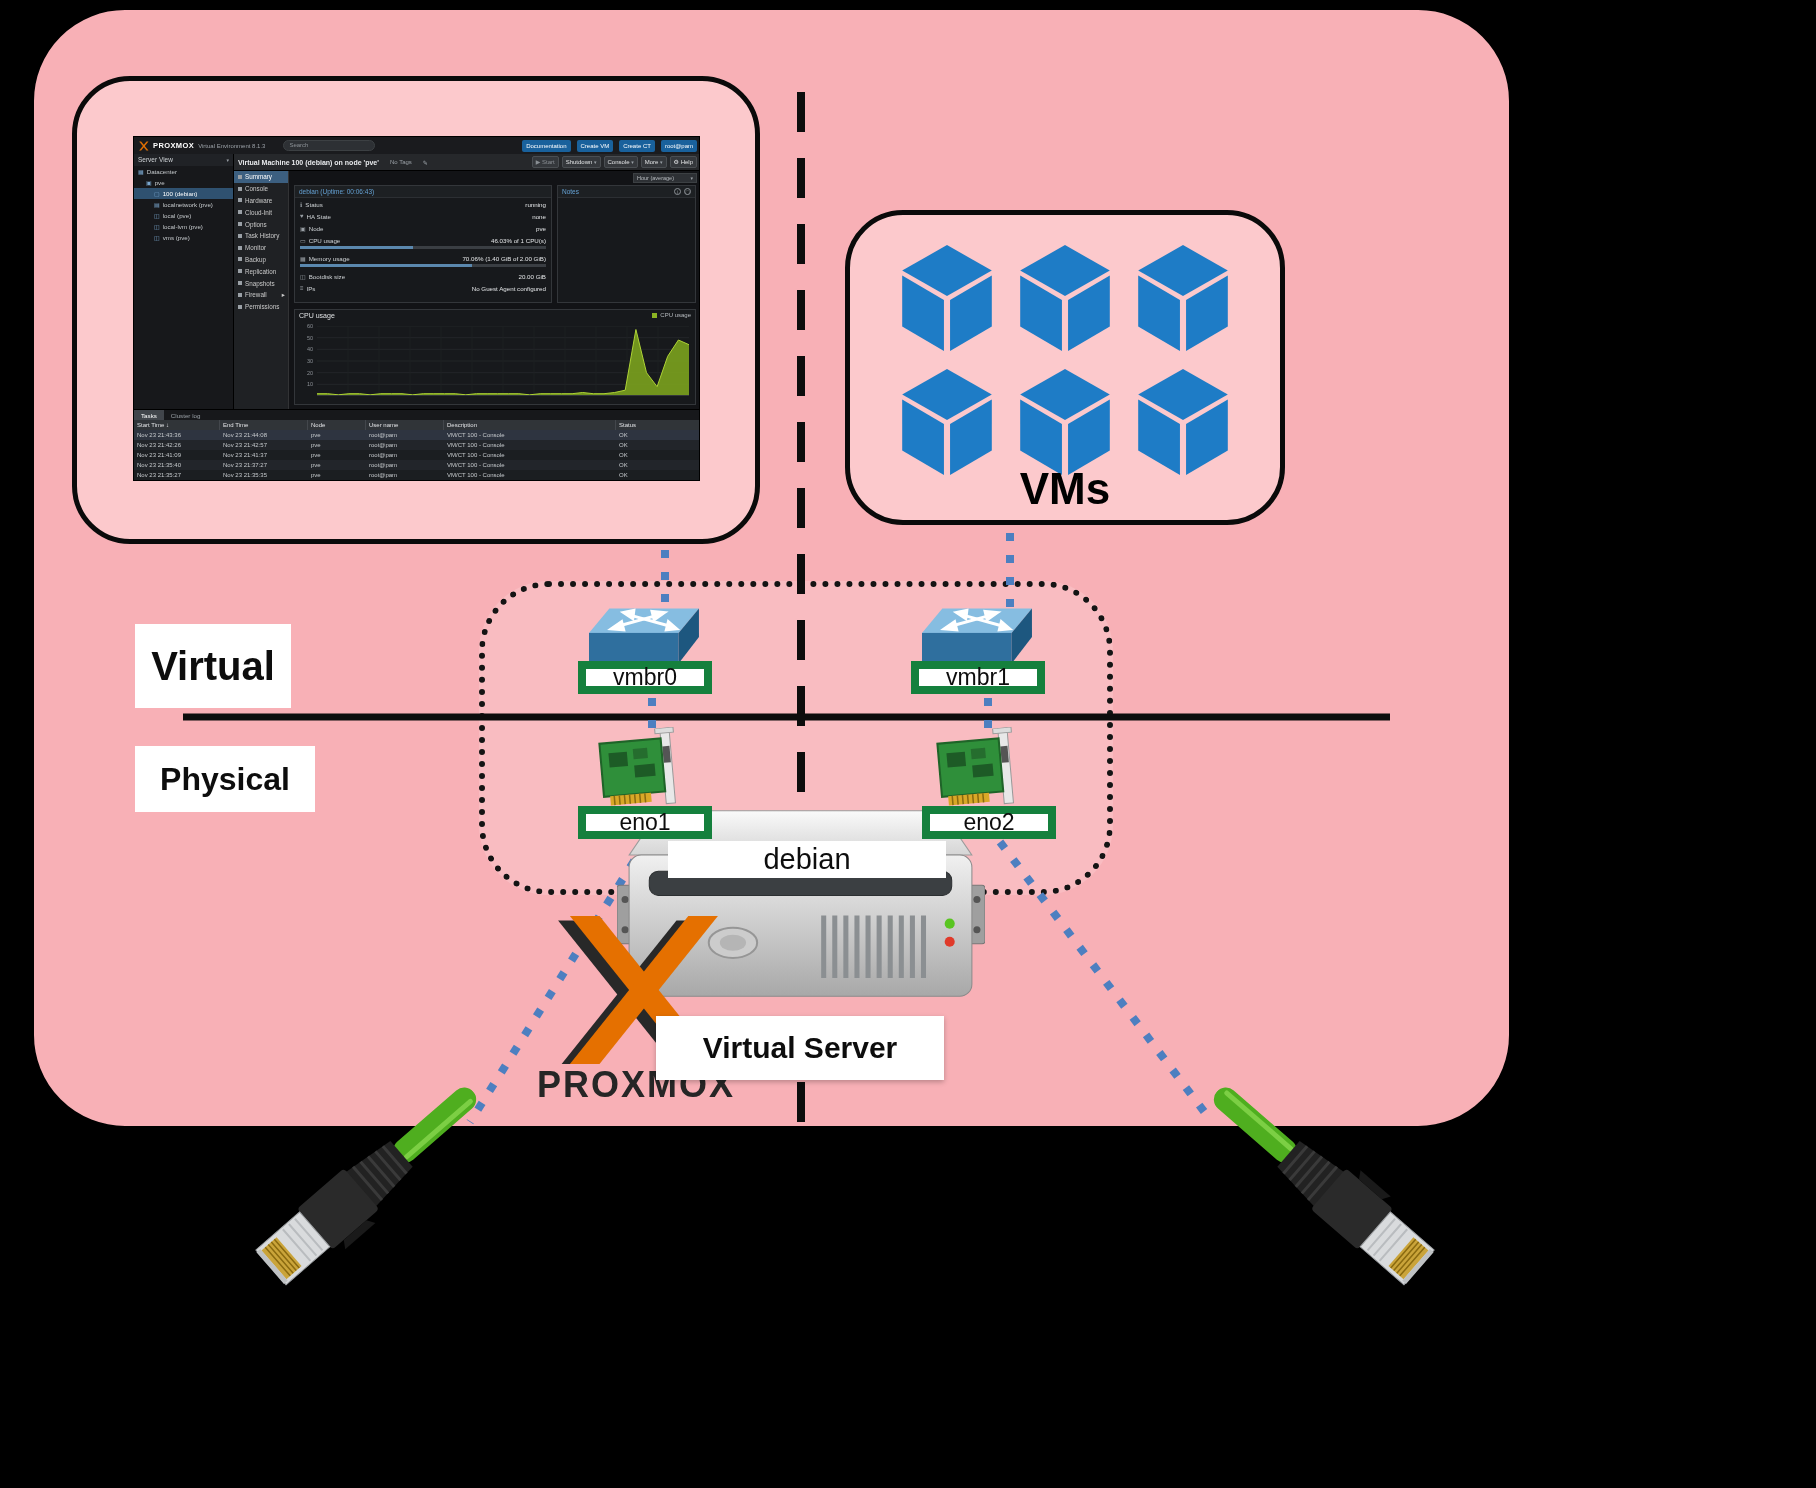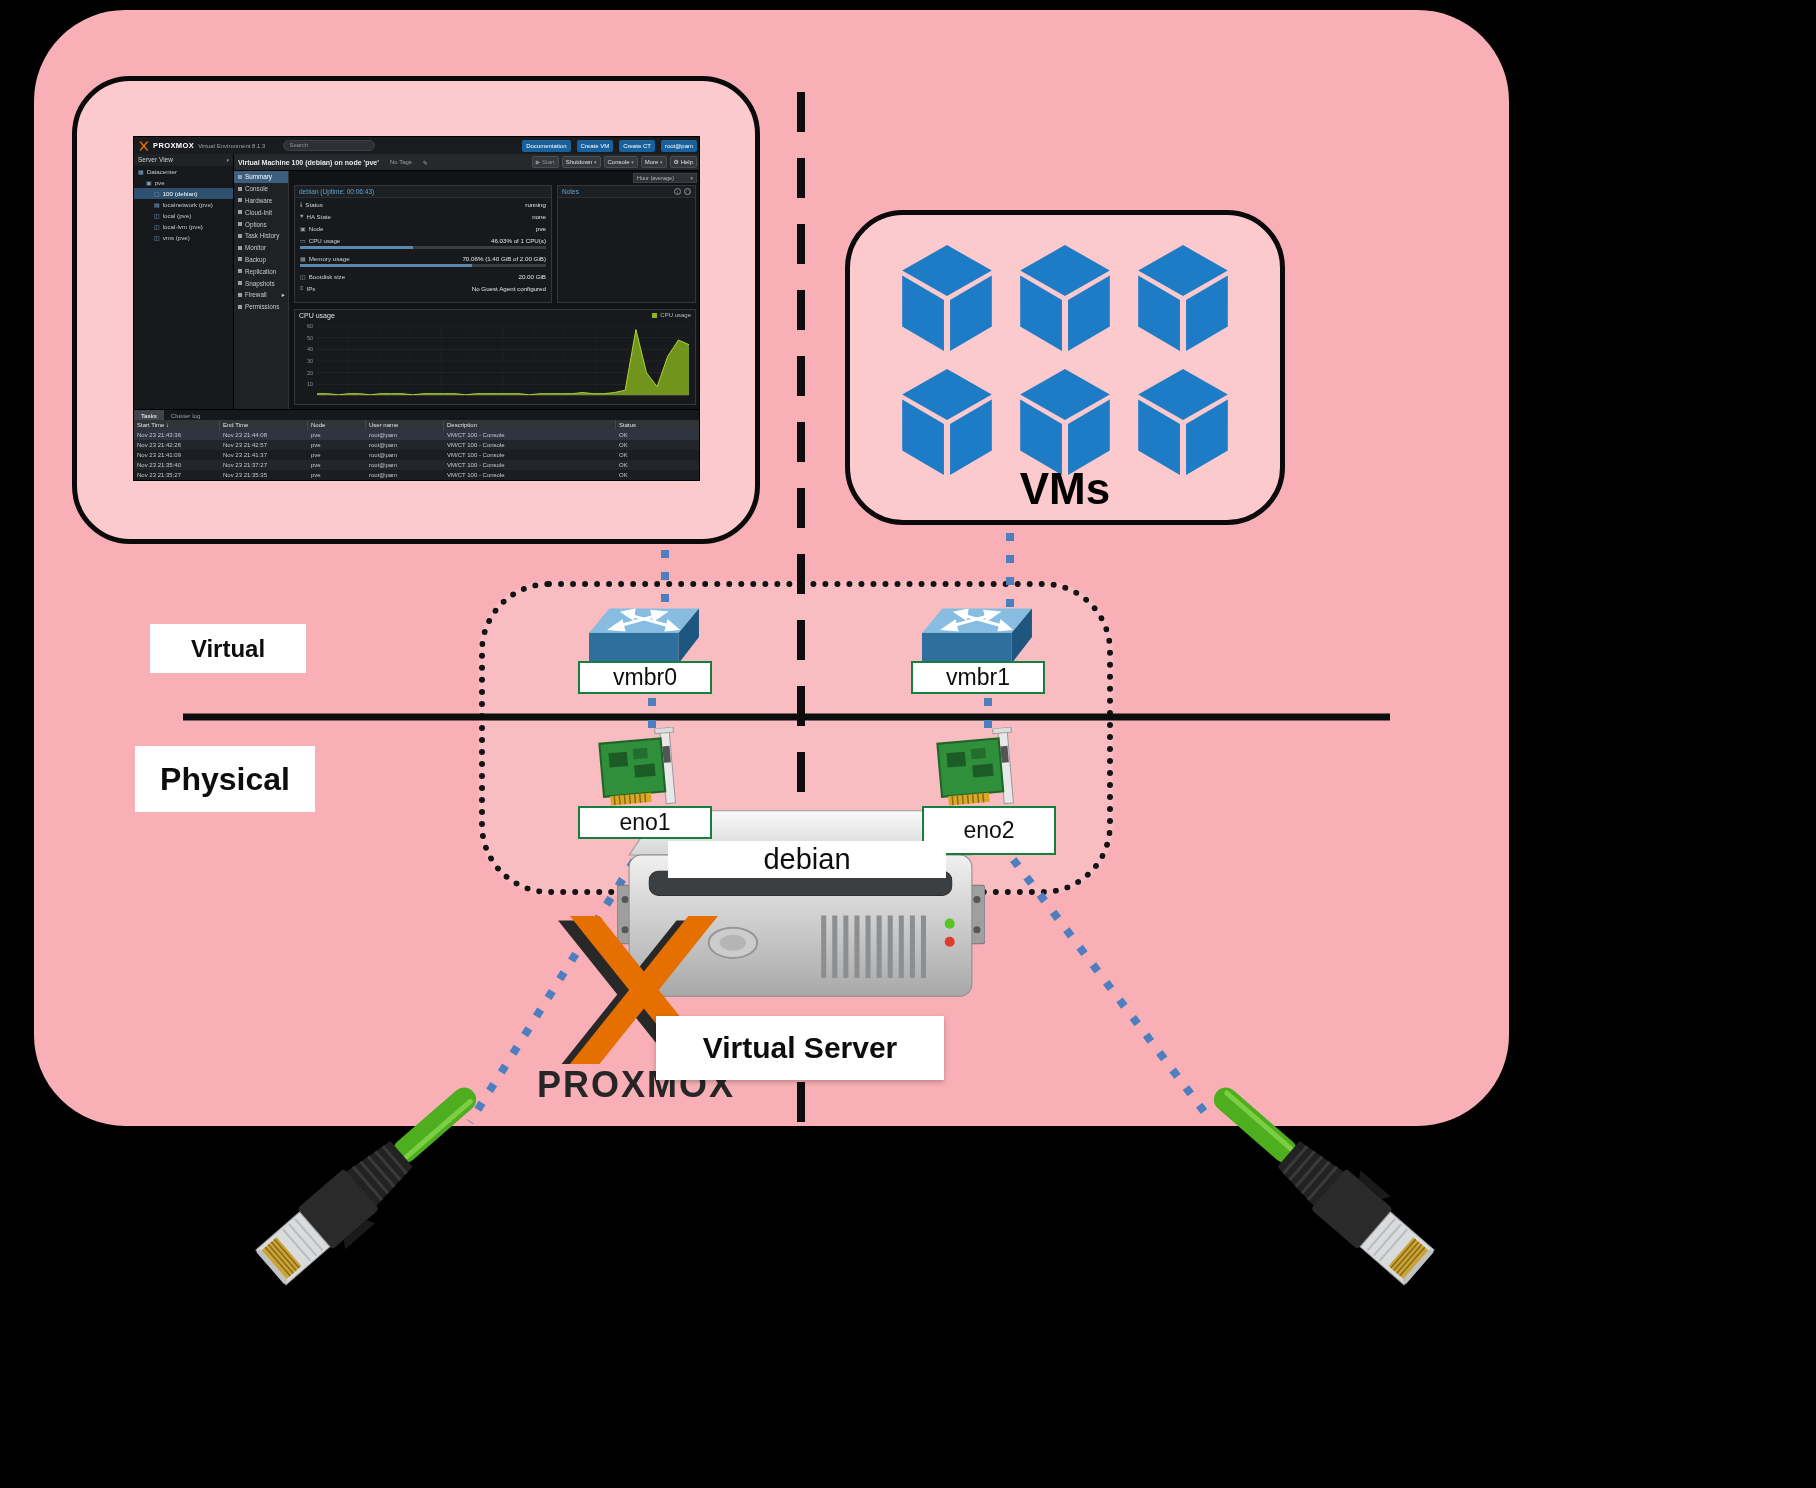--- a/index.html
+++ b/index.html
@@ -14,27 +14,27 @@
   #lines{left:0;top:0;width:1816px;height:1488px;z-index:2;pointer-events:none;}
 
   #mgmt-box{left:72px;top:76px;width:688px;height:468px;background:#fcc9cc;border:5px solid #0a0a0a;border-radius:58px;z-index:3;}
   #mgmt-title{position:absolute;left:0;bottom:10px;width:100%;text-align:center;font-size:40px;font-weight:700;color:#000;}
   #vms-box{left:845px;top:210px;width:440px;height:315px;background:#fcc9cc;border:5px solid #0a0a0a;border-radius:58px;z-index:3;}
   #vms-title{position:absolute;left:0;bottom:6px;width:100%;text-align:center;font-size:44px;font-weight:700;color:#000000;}
   #cube-grid{position:absolute;left:50%;top:26px;transform:translateX(-50%);width:352px;display:flex;flex-wrap:wrap;justify-content:center;column-gap:14px;row-gap:12px;}
   .cube{width:104px;height:112px;}
 
   .wbox{position:absolute;background:#fff;display:flex;align-items:center;justify-content:center;color:#0d0d0d;z-index:4;}
-  #lbl-virtual{left:150px;top:624px;width:156px;height:49px;font-size:24px;font-weight:700;}
+  #lbl-virtual{left:135px;top:624px;width:156px;height:84px;font-size:40px;font-weight:700;}
   #lbl-physical{left:135px;top:746px;width:180px;height:66px;font-size:32px;font-weight:700;}
-  .tag{border:2px solid #15803d;font-size:23px;}
+  .tag{border:8px solid #15803d;font-size:23px;}
   #tag-vmbr0{left:578px;top:661px;width:134px;height:33px;}
   #tag-vmbr1{left:911px;top:661px;width:134px;height:33px;}
   #tag-eno1{left:578px;top:806px;width:134px;height:33px;}
-  #tag-eno2{left:922px;top:806px;width:134px;height:49px;}
+  #tag-eno2{left:922px;top:806px;width:134px;height:33px;}
   #lbl-network{left:668px;top:841px;width:278px;height:37px;font-size:29px;}
   #lbl-server{left:656px;top:1016px;width:288px;height:64px;font-size:30px;font-weight:700;box-shadow:0 2px 5px rgba(0,0,0,.25);}
   #wordmark{left:516px;top:1064px;width:240px;text-align:center;font-size:36px;font-weight:700;letter-spacing:2px;color:#262626;z-index:4;}
 
   #sw0{left:589px;top:606px;width:112px;height:62px;z-index:3;}
   #sw1{left:922px;top:606px;width:112px;height:62px;z-index:3;}
   #nic1{left:600px;top:730px;width:82px;height:86px;z-index:3;transform:rotate(-5deg);}
   #nic2{left:938px;top:730px;width:82px;height:86px;z-index:3;transform:rotate(-5deg);}
   #server-art{left:617px;top:796px;width:368px;height:218px;z-index:3;}
   #logo-x{left:549px;top:916px;width:178px;height:148px;z-index:3;}

